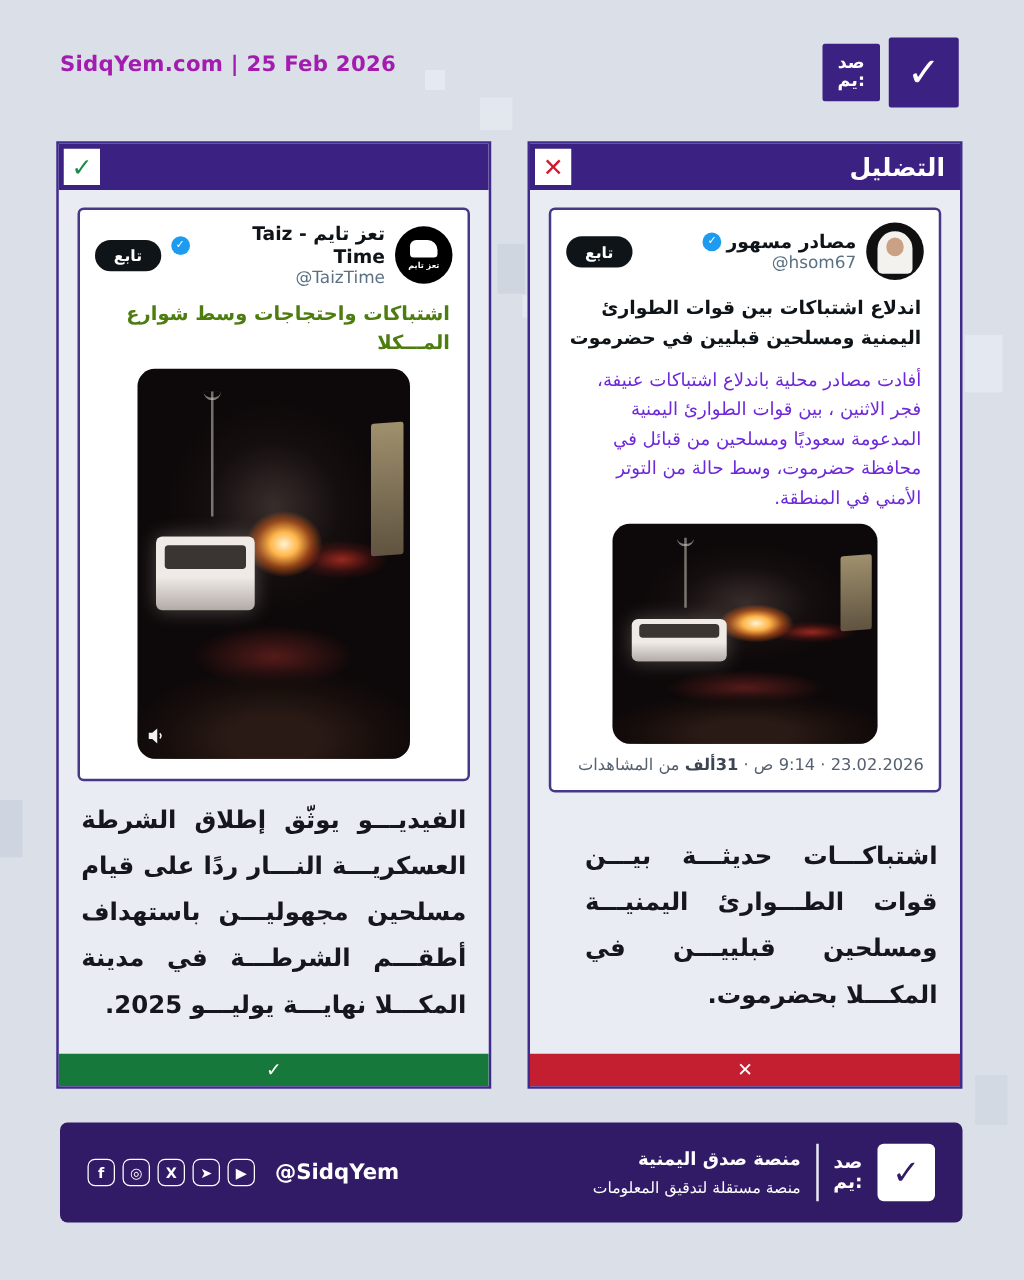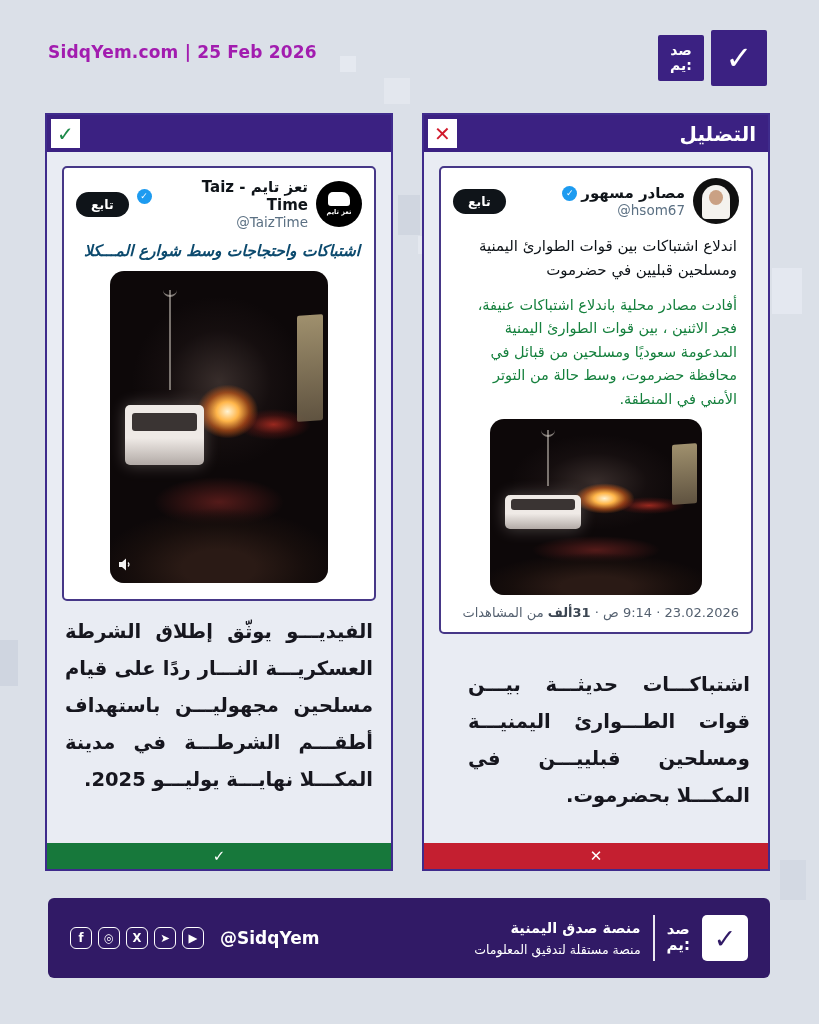--- a/index.html
+++ b/index.html
@@ -37,23 +37,23 @@
   .avatar.man::before{content:"";position:absolute;left:9px;top:7px;width:28px;height:34px;background:#f4f2ee;
     border-radius:14px 14px 4px 4px;}
   .avatar.man::after{content:"";position:absolute;left:16px;top:12px;width:14px;height:15px;background:#caa184;border-radius:50%;}
   .tw-id{flex:1;min-width:0;}
   .tw-name{font-size:15px;font-weight:bold;color:#0f1419;display:flex;align-items:center;gap:4px;}
   .badge{width:15px;height:15px;border-radius:50%;background:#1d9bf0;color:#fff;font-size:9px;display:inline-flex;
     align-items:center;justify-content:center;flex:none;font-weight:bold;}
   .tw-handle{font-size:13.5px;color:#5b7083;direction:ltr;text-align:right;}
   .follow-btn{background:#0f1419;color:#fff;border:none;border-radius:16px;padding:5px 15px;font-size:12.5px;
     font-weight:bold;font-family:inherit;flex:none;}
-  .tw-text{font-size:15.5px;font-weight:bold;color:#0c4a6e;margin:10px 2px 8px;line-height:1.5;font-style:italic;}
-  .tw-headline{font-size:15px;font-weight:normal;color:#0f1419;margin:10px 2px 0;line-height:1.6;}
-  .tw-body{font-size:14.5px;color:#15803d;margin:12px 2px 8px;line-height:1.62;}
+  .tw-text{font-size:15.5px;font-weight:bold;color:#4d7c0f;margin:10px 2px 8px;line-height:1.5;}
+  .tw-headline{font-size:15px;font-weight:bold;color:#0f1419;margin:10px 2px 0;line-height:1.6;}
+  .tw-body{font-size:14.5px;color:#6d28d9;margin:12px 2px 8px;line-height:1.62;}
   .media{background:#0d0809;border-radius:14px;margin:4px auto;position:relative;overflow:hidden;}
   .media.portrait{width:218px;height:312px;}
   .media.landscape{width:212px;height:176px;}
   .m-smoke{position:absolute;left:10%;top:8%;width:80%;height:55%;
     background:radial-gradient(closest-side,rgba(125,105,98,.38),rgba(80,60,58,.12) 60%,transparent);}
   .m-fire{position:absolute;left:36%;top:34%;width:36%;height:22%;
     background:radial-gradient(closest-side,#fff3d2 0%,#ffb64a 28%,rgba(218,96,25,.6) 55%,transparent 78%);}
   .m-red{position:absolute;right:8%;top:44%;width:34%;height:10%;
     background:radial-gradient(closest-side,rgba(225,55,40,.65),rgba(160,30,25,.25) 60%,transparent);}
   .m-van{position:absolute;left:7%;top:43%;width:36%;height:19%;border-radius:5px;

